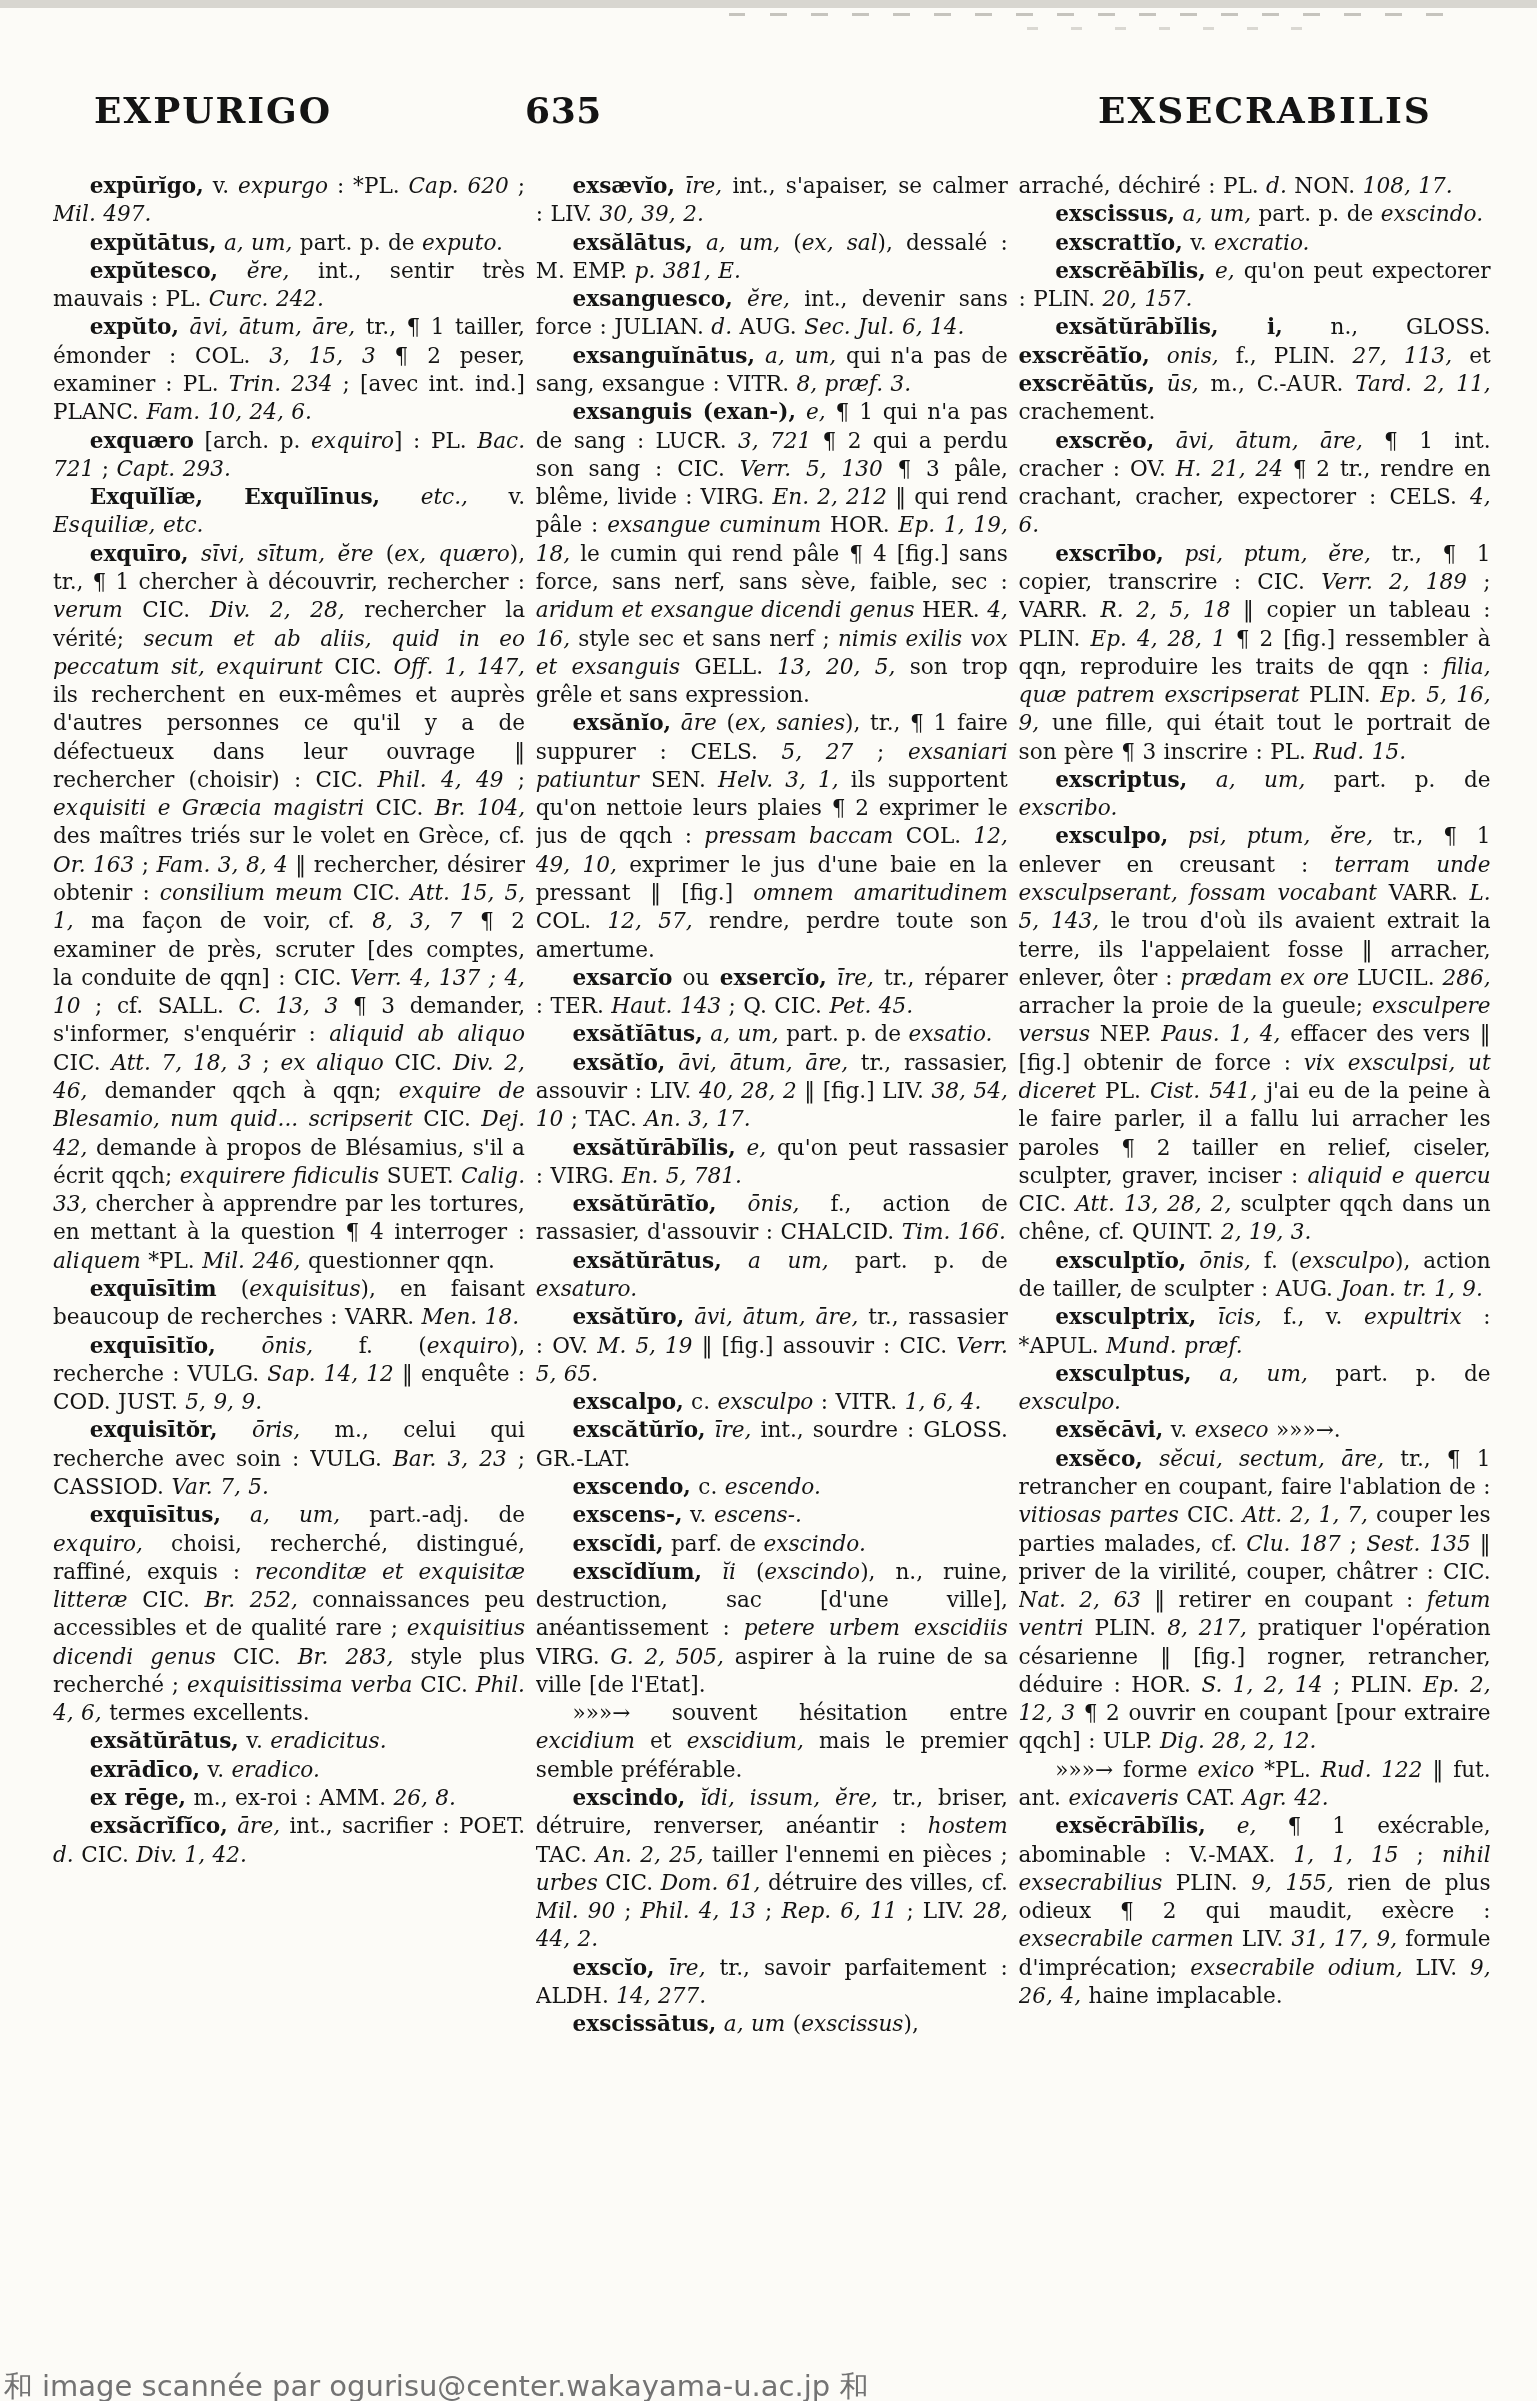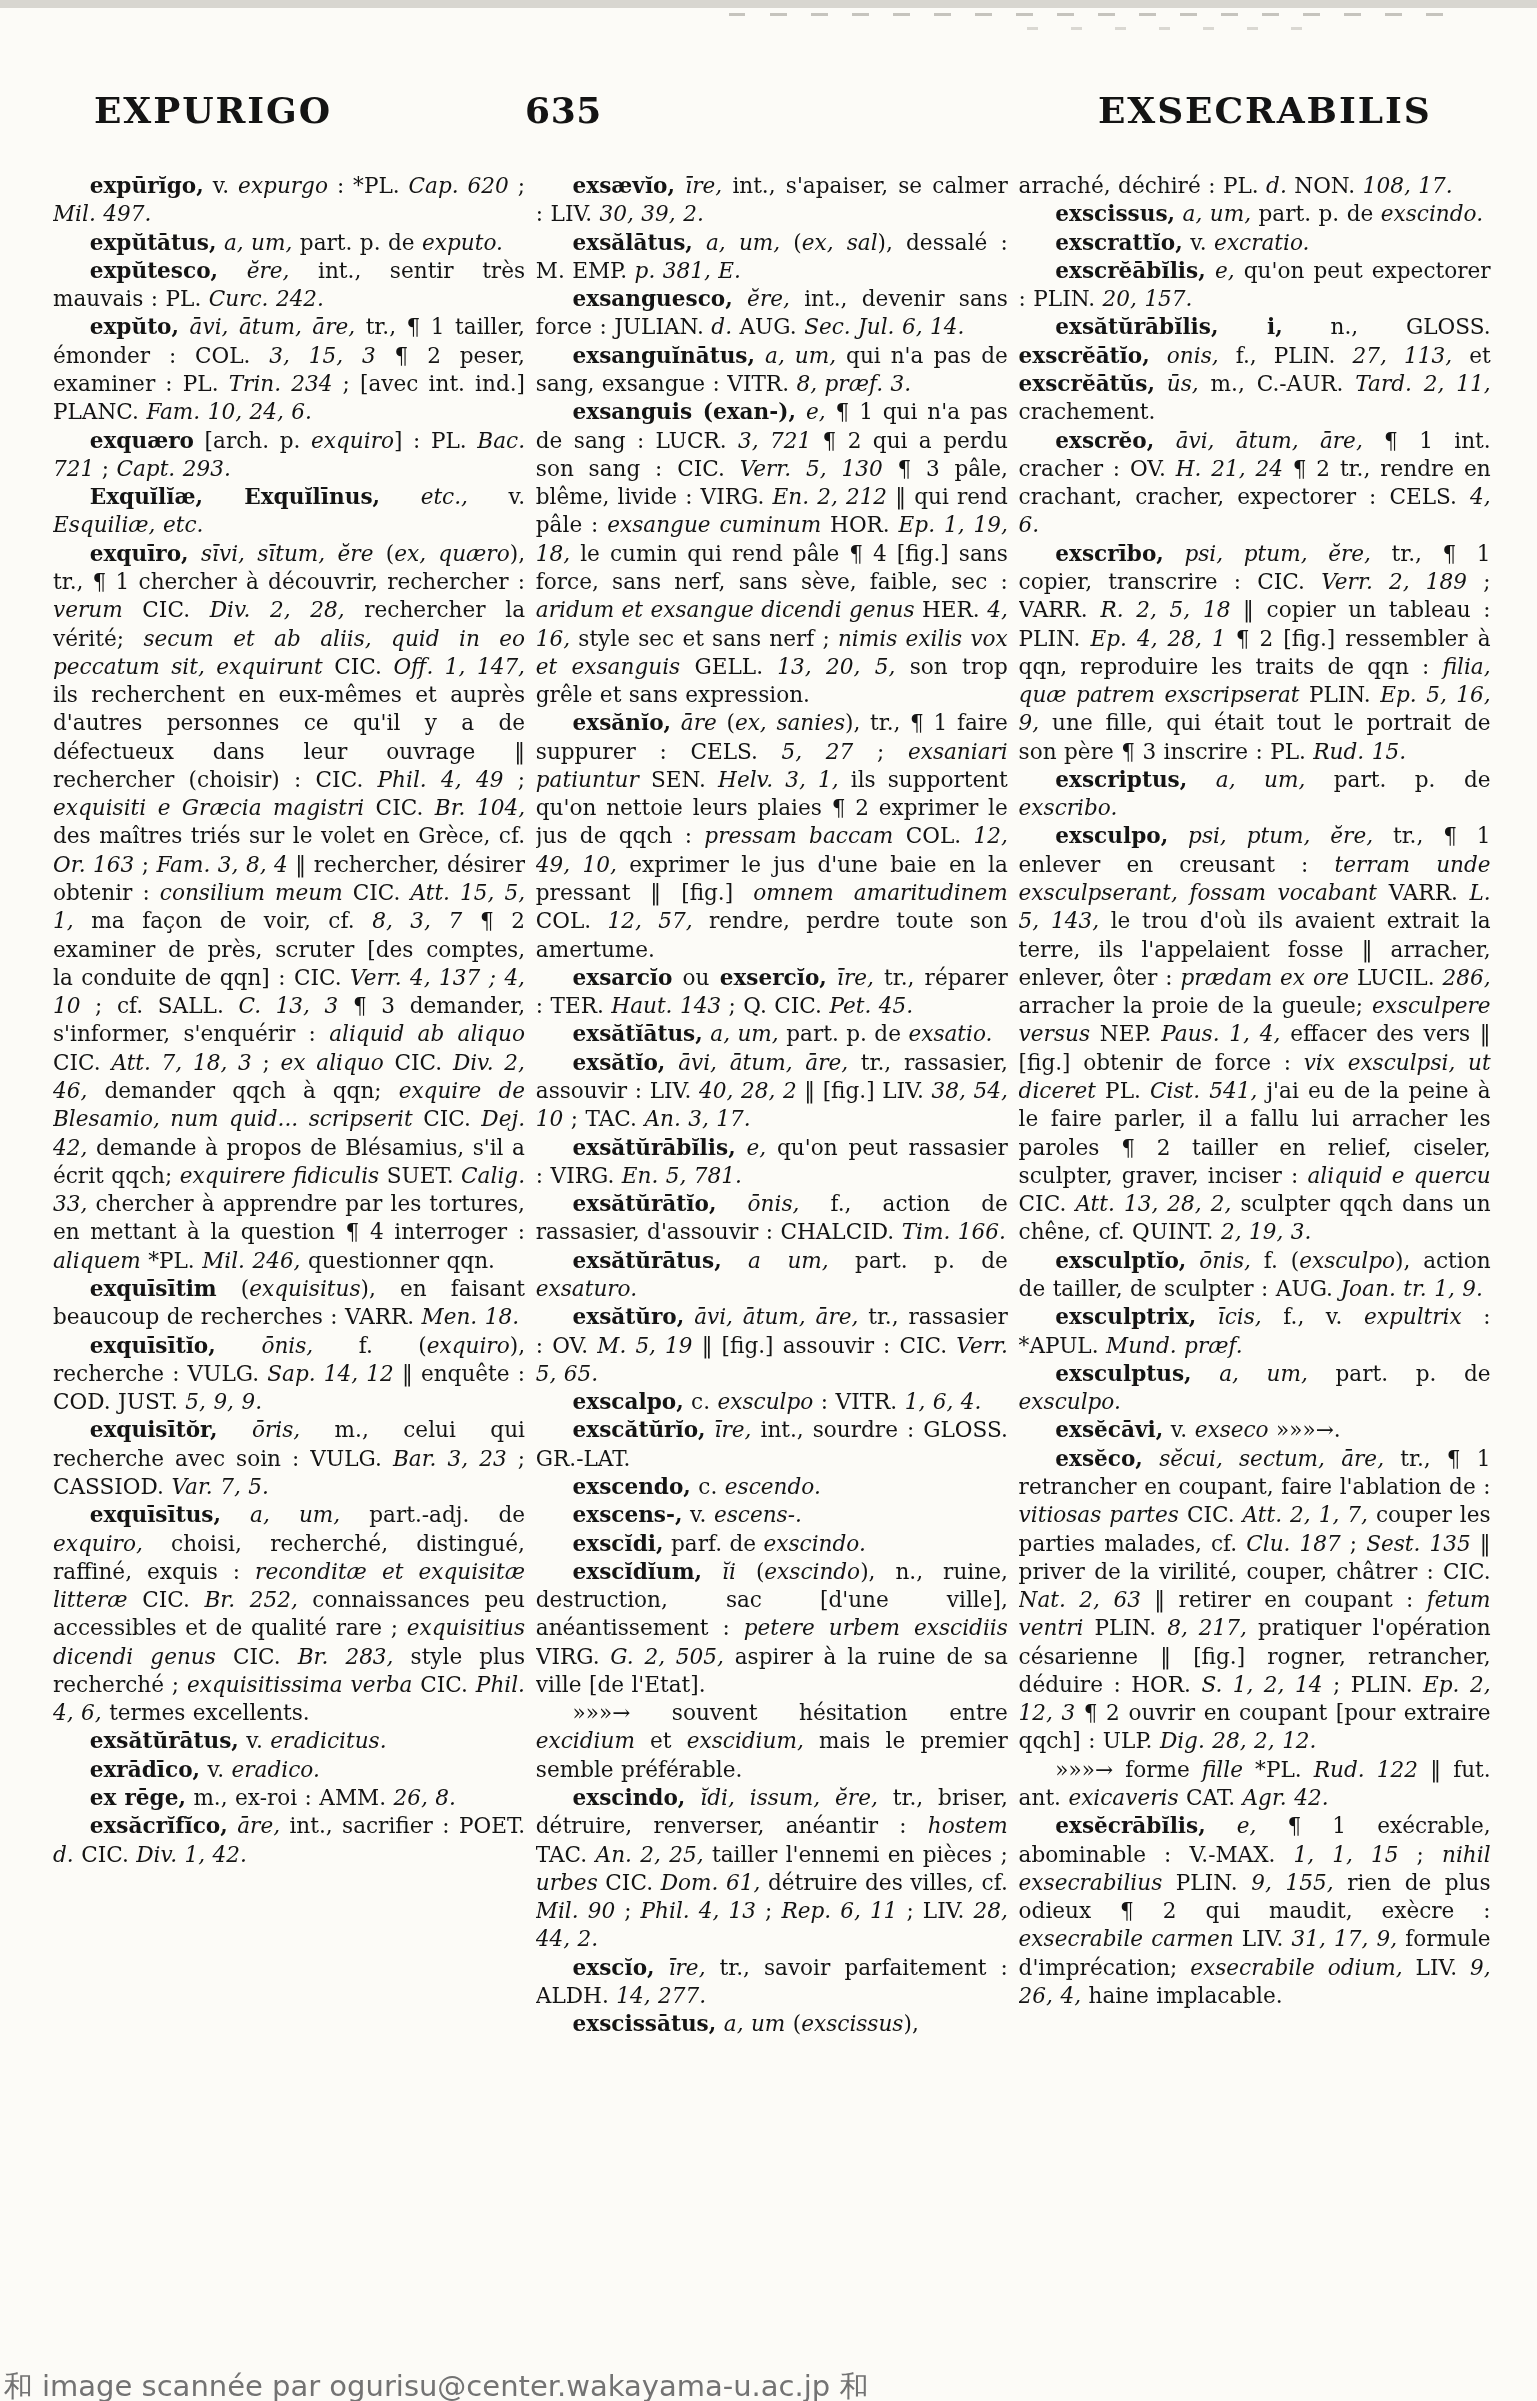--- a/index.html
+++ b/index.html
@@ -121,20 +121,20 @@
         <p class="entry"><b>exsătŭrābĭlis, i,</b> n., GLOSS. <b>exscrĕātĭo,</b> <i>onis,</i> f., PLIN. <i>27, 113,</i> et <b>exscrĕātŭs,</b> <i>ūs,</i> m., C.-AUR. <i>Tard. 2, 11,</i> crachement.</p>
         <p class="entry"><b>exscrĕo,</b> <i>āvi, ātum, āre,</i> ¶ 1 int. cracher : OV. <i>H. 21, 24</i> ¶ 2 tr., rendre en crachant, cracher, expectorer : CELS. <i>4, 6.</i></p>
         <p class="entry"><b>exscrībo,</b> <i>psi, ptum, ĕre,</i> tr., ¶ 1 copier, transcrire : CIC. <i>Verr. 2, 189</i> ; VARR. <i>R. 2, 5, 18</i> ‖ copier un tableau : PLIN. <i>Ep. 4, 28, 1</i> ¶ 2 [fig.] ressembler à qqn, reproduire les traits de qqn : <i>filia, quæ patrem exscripserat</i> PLIN. <i>Ep. 5, 16, 9,</i> une fille, qui était tout le portrait de son père ¶ 3 inscrire : PL. <i>Rud. 15.</i></p>
         <p class="entry"><b>exscriptus,</b> <i>a, um,</i> part. p. de <i>exscribo.</i></p>
         <p class="entry"><b>exsculpo,</b> <i>psi, ptum, ĕre,</i> tr., ¶ 1 enlever en creusant : <i>terram unde exsculpserant, fossam vocabant</i> VARR. <i>L. 5, 143,</i> le trou d'où ils avaient extrait la terre, ils l'appelaient fosse ‖ arracher, enlever, ôter : <i>prædam ex ore</i> LUCIL. <i>286,</i> arracher la proie de la gueule; <i>exsculpere versus</i> NEP. <i>Paus. 1, 4,</i> effacer des vers ‖ [fig.] obtenir de force : <i>vix exsculpsi, ut diceret</i> PL. <i>Cist. 541,</i> j'ai eu de la peine à le faire parler, il a fallu lui arracher les paroles ¶ 2 tailler en relief, ciseler, sculpter, graver, inciser : <i>aliquid e quercu</i> CIC. <i>Att. 13, 28, 2,</i> sculpter qqch dans un chêne, cf. QUINT. <i>2, 19, 3.</i></p>
         <p class="entry"><b>exsculptĭo,</b> <i>ōnis,</i> f. (<i>exsculpo</i>), action de tailler, de sculpter : AUG. <i>Joan. tr. 1, 9.</i></p>
         <p class="entry"><b>exsculptrix,</b> <i>īcis,</i> f., v. <i>expultrix</i> : *APUL. <i>Mund. præf.</i></p>
         <p class="entry"><b>exsculptus,</b> <i>a, um,</i> part. p. de <i>exsculpo.</i></p>
         <p class="entry"><b>exsĕcāvi,</b> v. <i>exseco</i> »»»→.</p>
         <p class="entry"><b>exsĕco,</b> <i>sĕcui, sectum, āre,</i> tr., ¶ 1 retrancher en coupant, faire l'ablation de : <i>vitiosas partes</i> CIC. <i>Att. 2, 1, 7,</i> couper les parties malades, cf. <i>Clu. 187</i> ; <i>Sest. 135</i> ‖ priver de la virilité, couper, châtrer : CIC. <i>Nat. 2, 63</i> ‖ retirer en coupant : <i>fetum ventri</i> PLIN. <i>8, 217,</i> pratiquer l'opération césarienne ‖ [fig.] rogner, retrancher, déduire : HOR. <i>S. 1, 2, 14</i> ; PLIN. <i>Ep. 2, 12, 3</i> ¶ 2 ouvrir en coupant [pour extraire qqch] : ULP. <i>Dig. 28, 2, 12.</i></p>
-        <p class="entry">»»»→ forme <i>fille</i> *PL. <i>Rud. 122</i> ‖ fut. ant. <i>exicaveris</i> CAT. <i>Agr. 42.</i></p>
+        <p class="entry">»»»→ forme <i>exico</i> *PL. <i>Rud. 122</i> ‖ fut. ant. <i>exicaveris</i> CAT. <i>Agr. 42.</i></p>
         <p class="entry"><b>exsĕcrābĭlis,</b> <i>e,</i> ¶ 1 exécrable, abominable : V.-MAX. <i>1, 1, 15</i> ; <i>nihil exsecrabilius</i> PLIN. <i>9, 155,</i> rien de plus odieux ¶ 2 qui maudit, exècre : <i>exsecrabile carmen</i> LIV. <i>31, 17, 9,</i> formule d'imprécation; <i>exsecrabile odium,</i> LIV. <i>9, 26, 4,</i> haine implacable.</p>
       </div>
   </div>
 
   <div class="footer">和 image scannée par ogurisu@center.wakayama-u.ac.jp 和</div>
 </div>
 
 
 </body></html>

